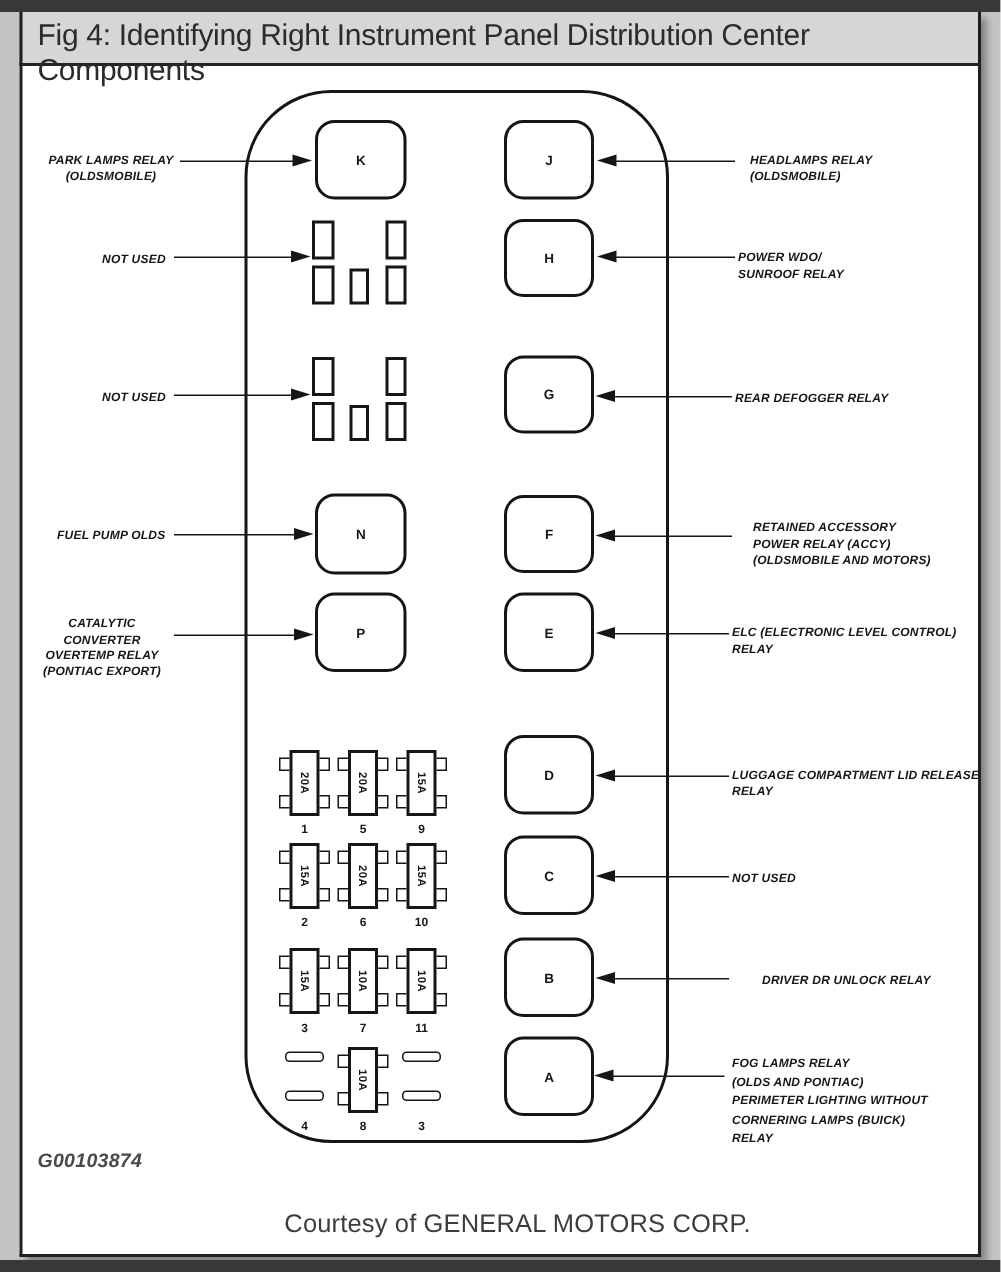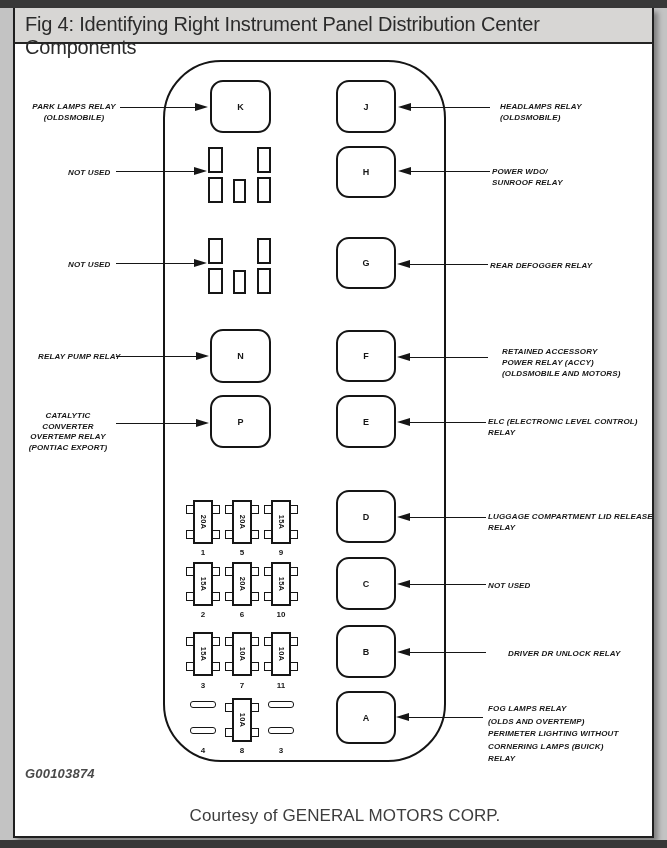--- a/index.html
+++ b/index.html
@@ -261,21 +261,21 @@
 <div class="aline" style="left:409px;top:652px;width:77px;"></div>
 <div class="ahl" style="left:396px;top:713px;"></div>
 <div class="aline" style="left:408px;top:717px;width:75px;"></div>
 
 <div class="lbl c" style="left:28px;top:101px;width:92px;">
   <div>PARK LAMPS RELAY</div>
   <div>(OLDSMOBILE)</div>
 </div>
 <div class="lbl" style="left:68px;top:167px;">NOT USED</div>
 <div class="lbl" style="left:68px;top:259px;">NOT USED</div>
-<div class="lbl" style="left:38px;top:351px;">RELAY PUMP RELAY</div>
+<div class="lbl" style="left:38px;top:351px;">FUEL PUMP OLDS</div>
 <div class="lbl c" style="left:22px;top:411px;width:92px;line-height:10.5px;">
   <div>CATALYTIC CONVERTER</div>
   <div>OVERTEMP RELAY</div>
   <div>(PONTIAC EXPORT)</div>
 </div>
 
 <div class="lbl" style="left:500px;top:101px;">
   <div>HEADLAMPS RELAY</div>
   <div>(OLDSMOBILE)</div>
 </div>
@@ -294,21 +294,21 @@
   <div>RELAY</div>
 </div>
 <div class="lbl" style="left:488px;top:511px;">
   <div>LUGGAGE COMPARTMENT LID RELEASE</div>
   <div>RELAY</div>
 </div>
 <div class="lbl" style="left:488px;top:580px;">NOT USED</div>
 <div class="lbl" style="left:508px;top:648px;">DRIVER DR UNLOCK RELAY</div>
 <div class="lbl wide" style="left:488px;top:703px;">
   <div>FOG LAMPS RELAY</div>
-  <div>(OLDS AND OVERTEMP)</div>
+  <div>(OLDS AND PONTIAC)</div>
   <div>PERIMETER LIGHTING WITHOUT</div>
   <div>CORNERING LAMPS (BUICK)</div>
   <div>RELAY</div>
 </div>
 
 <div class="lbl" id="g-number">G00103874</div>
 <div class="abs" id="courtesy">Courtesy of GENERAL MOTORS CORP.</div>
 
 <div class="abs" id="bottom-bar"></div>
 

